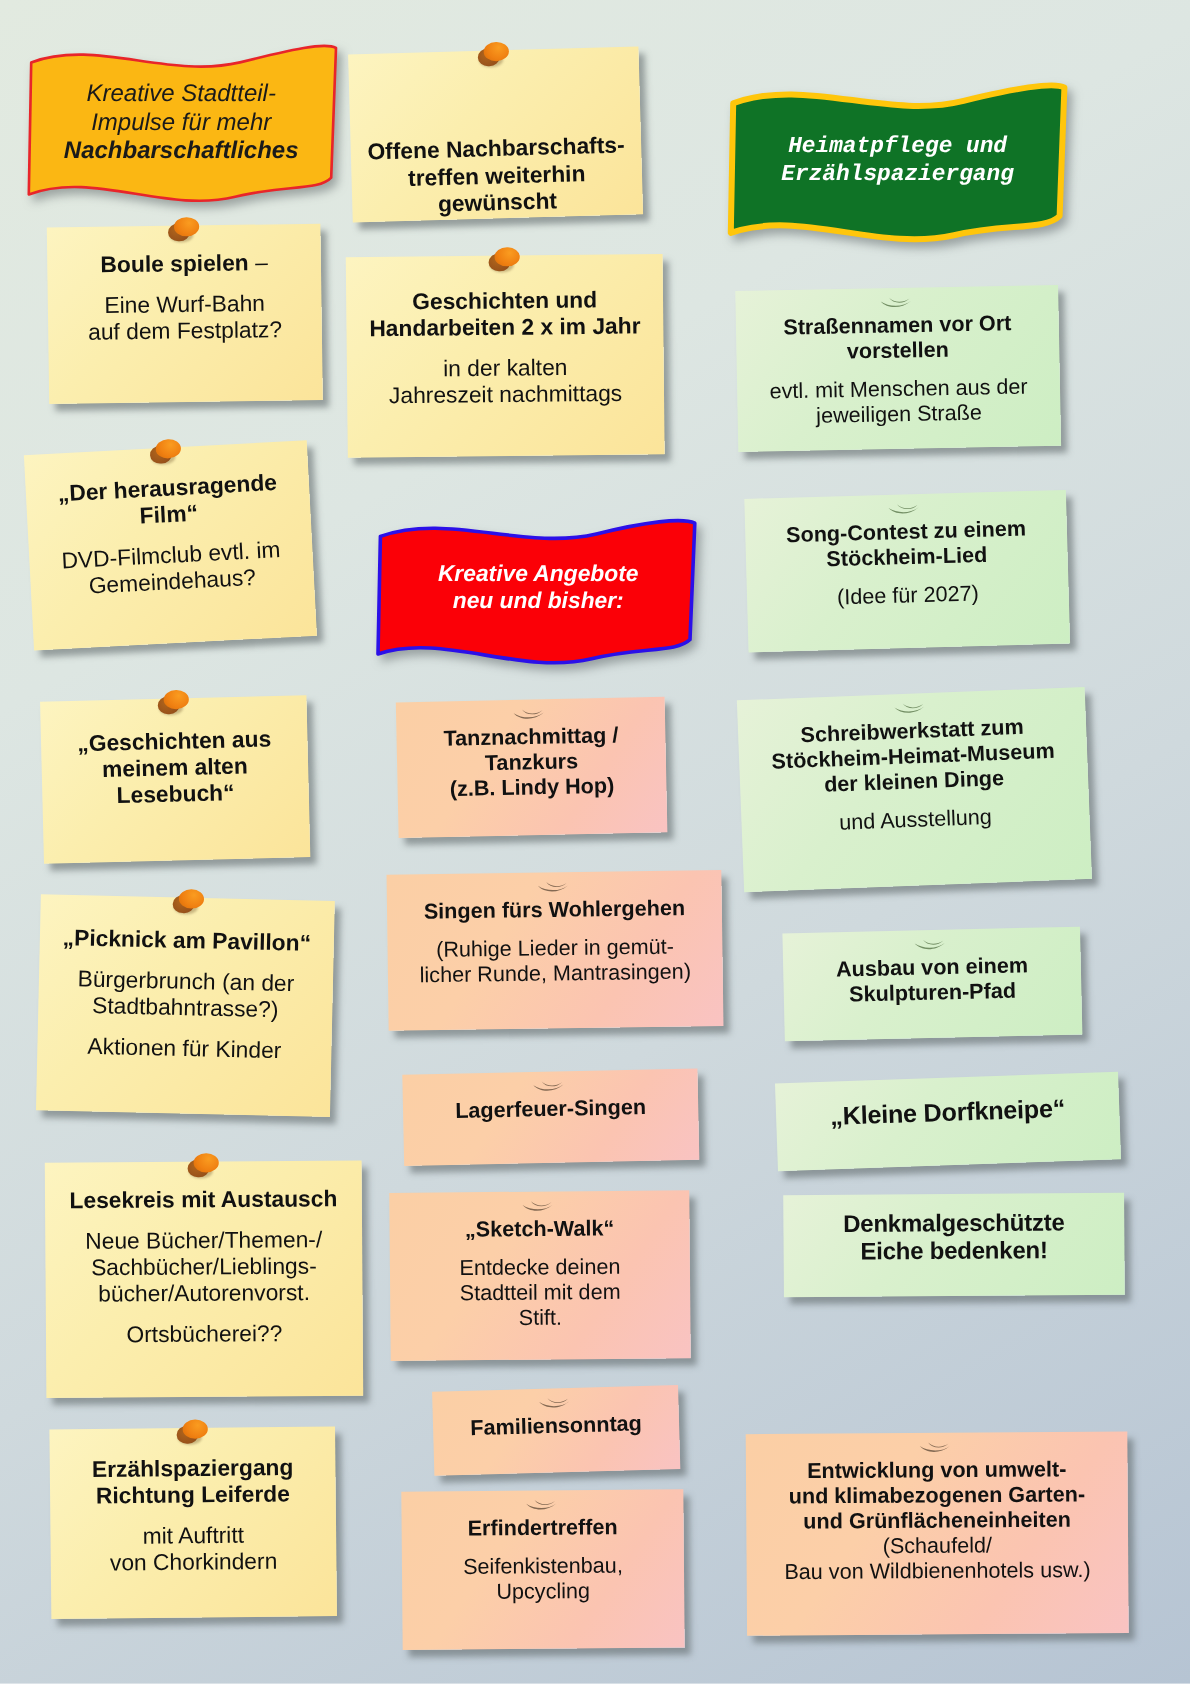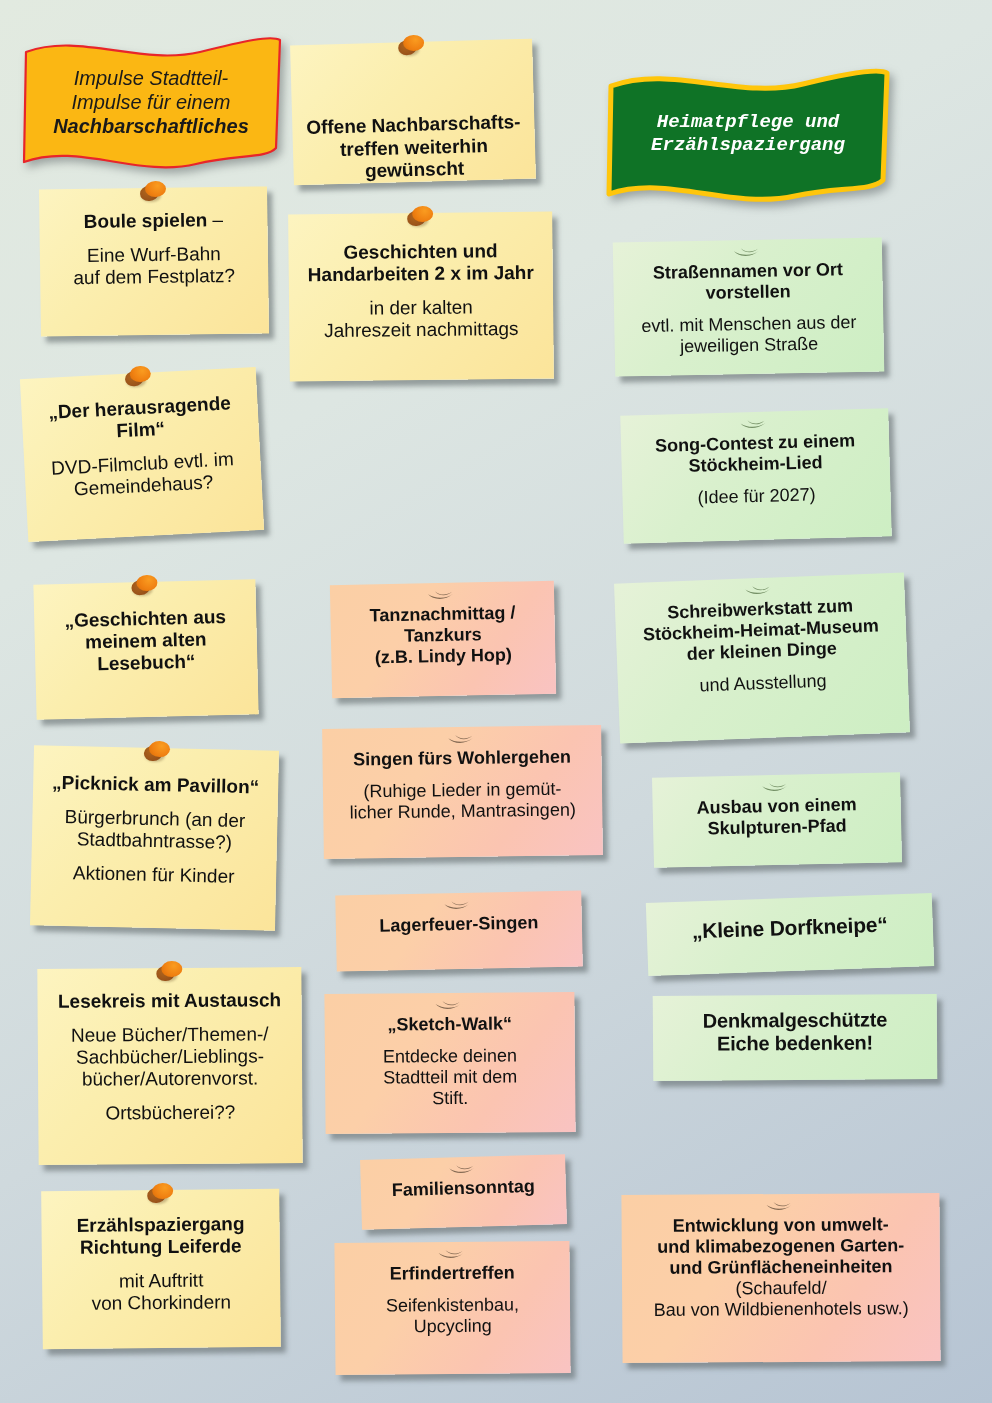--- a/index.html
+++ b/index.html
@@ -142,36 +142,45 @@
     <defs>
       <path id="flagpath" d="M6,22 C60,2 120,36 180,22 C225,11 252,4 262,9 L258,122 C248,133 216,128 176,138 C118,152 58,116 4,136 Z"></path>
     </defs>
   </svg>
 
   <div class="flag flag-yellow" style="left:18px; top:28px; width:266px; height:148px;">
     <svg width="266" height="148" viewBox="0 0 266 148">
       <path d="M8,24 C62,4 122,38 182,24 C226,13 253,7 262,12 L258,120 C248,131 218,126 178,136 C120,150 60,114 6,134 Z" fill="#FBB713" stroke="#E8252A" stroke-width="2.2" stroke-linejoin="round"></path>
     </svg>
     <div class="flagtext">
-      <span class="it-n">Impulse Stadtteil-</span>
-      <span class="it-n">Impulse für einem</span>
+      <span class="it-n">Kreative Stadtteil-</span>
+      <span class="it-n">Impulse für mehr</span>
       <span class="it-b">Nachbarschaftliches</span>
     </div>
   </div>
 
   <div class="flag flag-green" style="left:603px; top:60px; width:290px; height:148px;font-family:Liberation Mono, monospace;">
     <svg width="290" height="148" viewBox="0 0 290 148">
       <path d="M8,26 C68,4 136,40 200,24 C245,13 276,8 284,13 L280,120 C268,132 236,126 192,136 C128,150 64,114 6,134 Z" fill="#0F7326" stroke="#FFC60B" stroke-width="5" stroke-linejoin="round"></path>
     </svg>
     <div class="flagtext">
       <span>Heimatpflege und</span>
       <span>Erzählspaziergang</span>
     </div>
   </div>
 
+  <div class="flag flag-red" style="left:311px; top:425px; width:275px; height:132px;">
+    <svg width="275" height="132" viewBox="0 0 275 132">
+      <path d="M6,22 C62,2 126,34 186,20 C226,10 258,6 268,11 L264,108 C253,119 222,114 182,124 C122,138 58,102 4,120 Z" fill="#FB0007" stroke="#2B10E8" stroke-width="3" stroke-linejoin="round"></path>
+    </svg>
+    <div class="flagtext">
+      <span>Kreative Angebote</span>
+      <span>neu und bisher:</span>
+    </div>
+  </div>
 
   <div class="card yellow" style="left:40px; top:188px; width:228px; height:147px; transform: rotate(-0.8deg); padding-top:22px;">
     <span class="pin">
         <span class="shadow"></span>
         <span class="shaft"></span>
         <span class="head"></span>
       </span>
     <span class="ttl"><span>Boule spielen</span><span style="font-weight:normal"> –</span></span>
     <span class="gap"></span>
     <span class="sub">Eine Wurf-Bahn</span>

